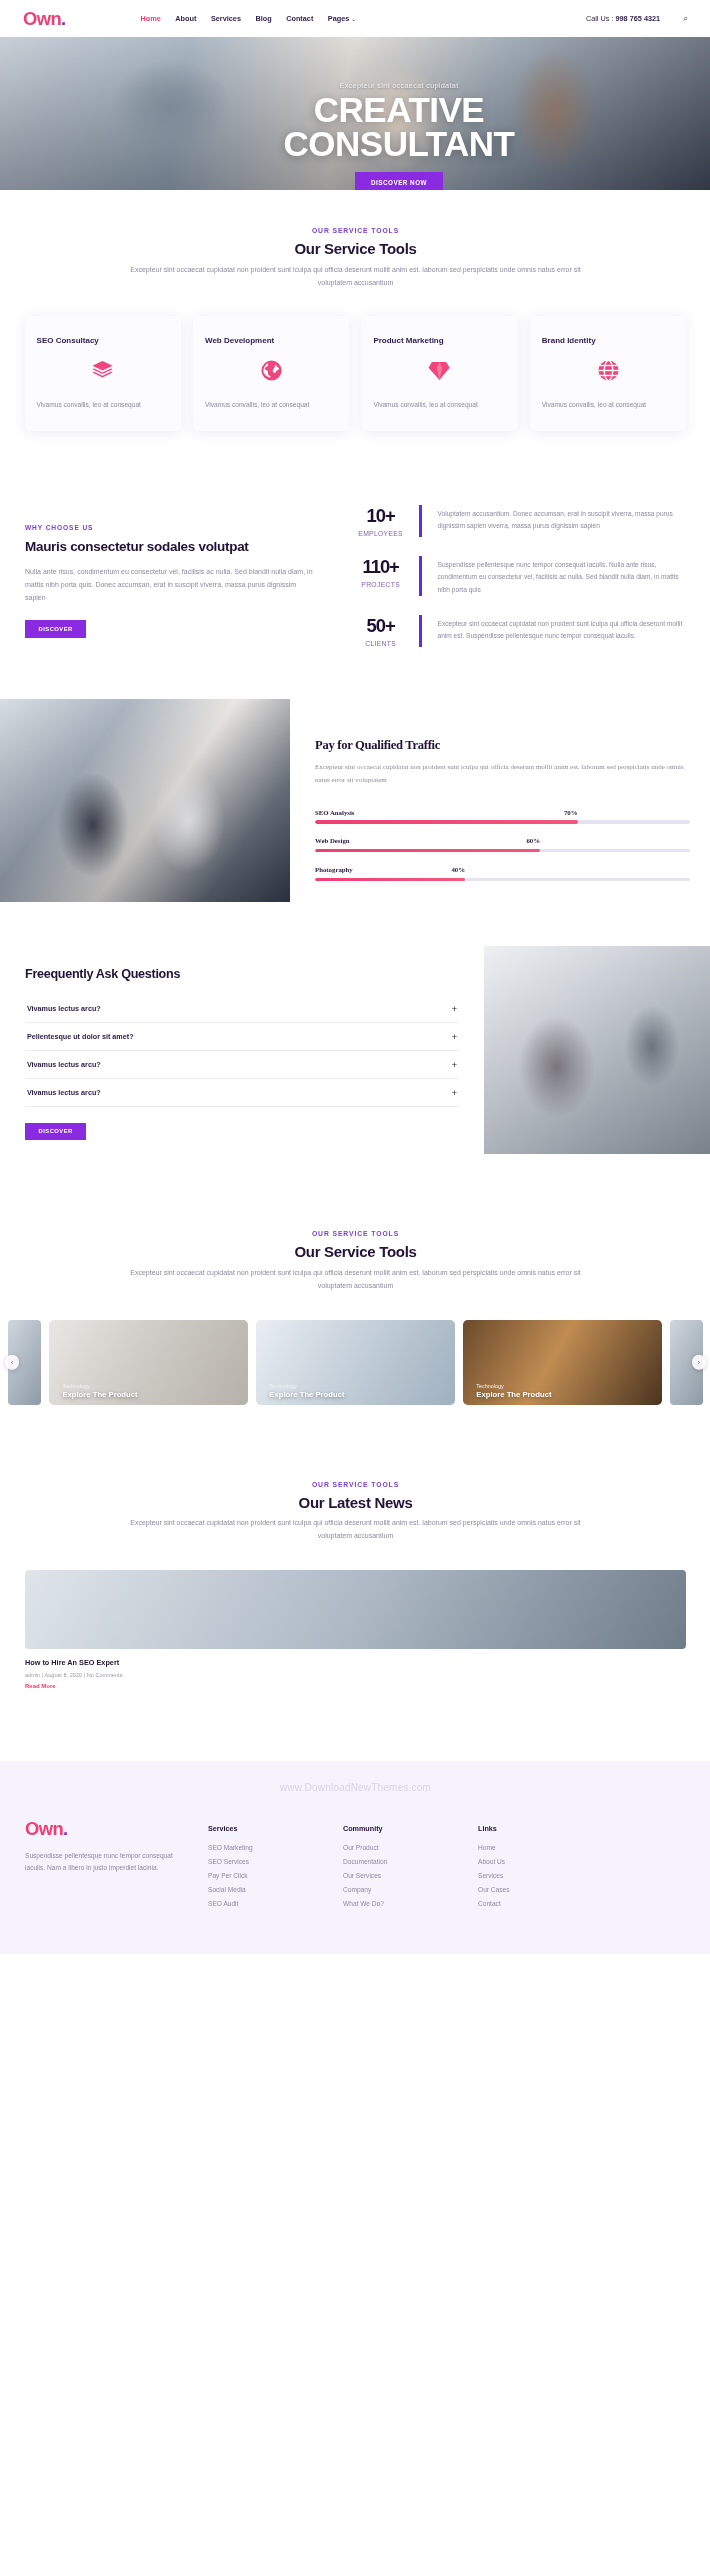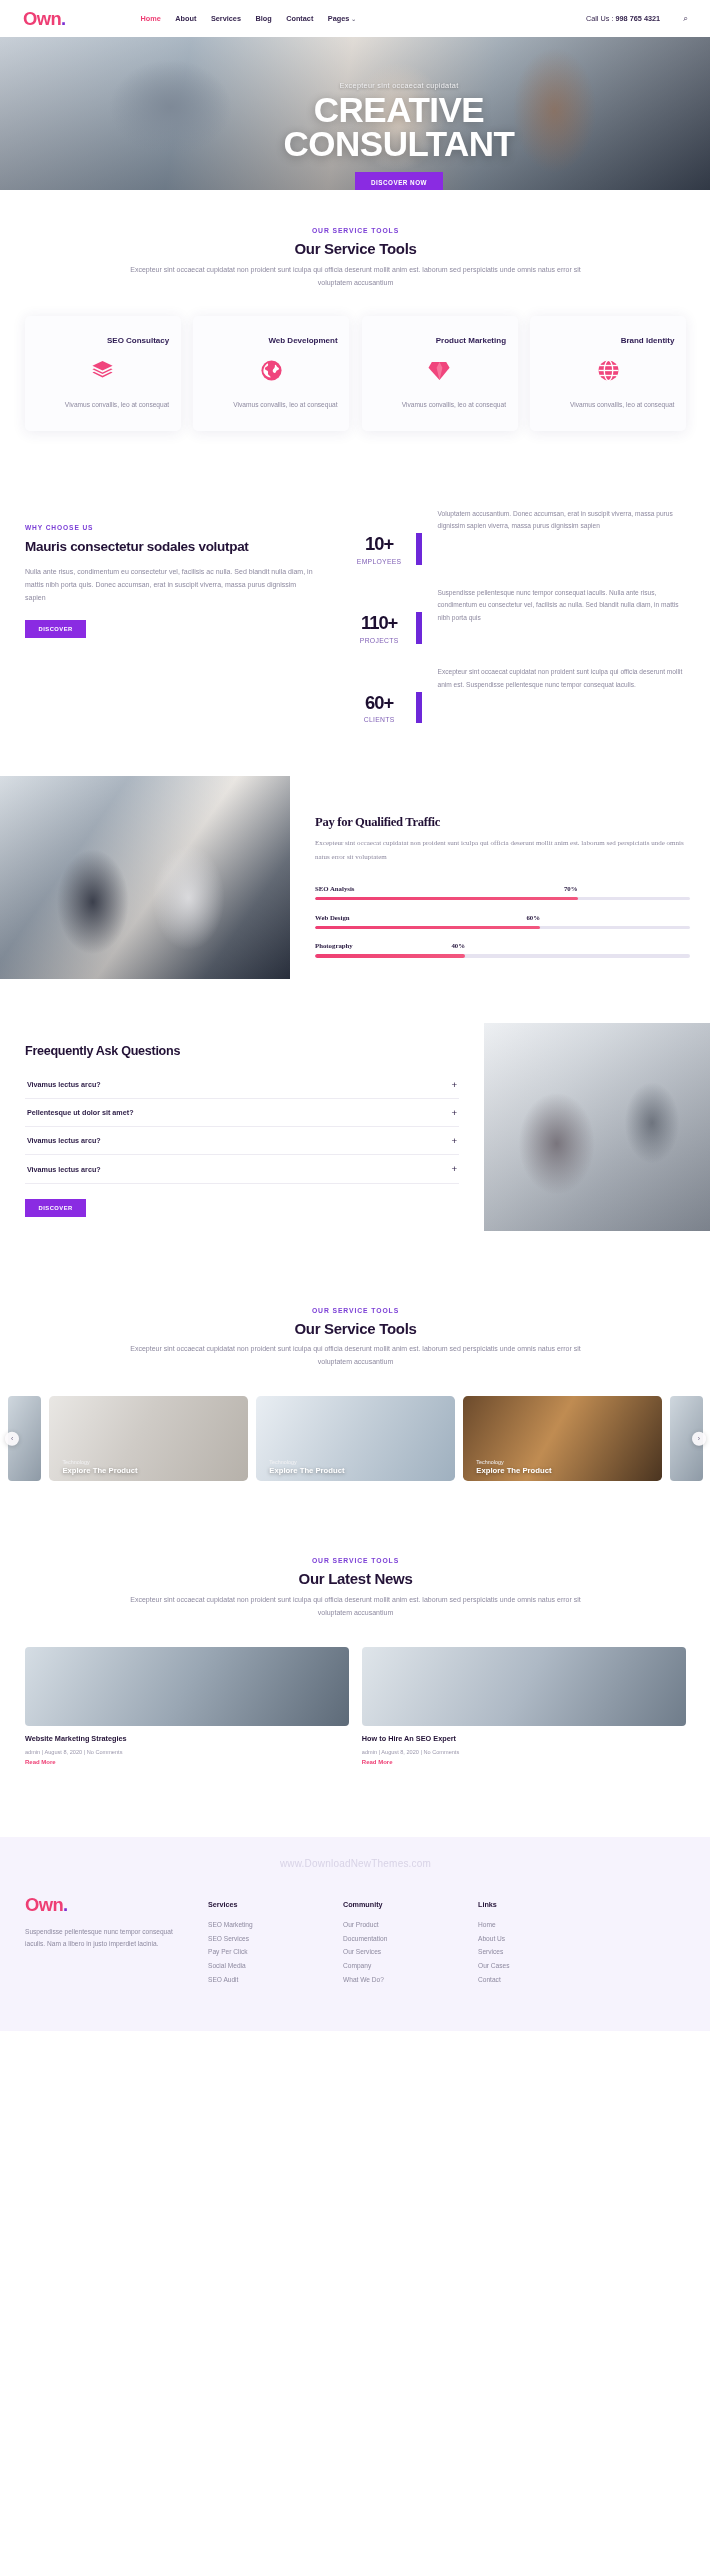--- a/index.html
+++ b/index.html
@@ -42,36 +42,36 @@
 
   
   .sec-kicker { text-align:center; font-size:6.8px; font-weight:bold; letter-spacing:0.9px; color:#7b3fd6; }
   .sec-title { text-align:center; font-size:15px; font-weight:bold; color:#241338; margin-top:5.8px; letter-spacing:-0.3px;}
   .sec-desc { text-align:center; font-size:7px; line-height:1.85; color:#8e8aa0; margin:6.8px auto 0; width:454px; }
 
   
   .services { padding:37px 0 29px; background:#fff; }
   .cards { display:flex; gap:12.6px; justify-content:center; margin-top:27px; padding:0 25px; }
   .card { flex:1; background:#fcfcfe; border-radius:4.8px; box-shadow:0 1.9px 13.5px rgba(60,40,110,.09);
-     padding:19.3px 11.6px 21px; text-align:right; cursor:pointer; }
+     padding:19.3px 11.6px 21px; text-align:left; cursor:pointer; }
   .card-title { font-size:8px; font-weight:bold; color:#2d1b52; }
   .card-ic { margin:13.5px auto 15.5px; width:25px; height:25px; display:flex; align-items:center; justify-content:center; color:#f0457d; }
   .card-txt { font-size:6.6px; line-height:1.75; color:#8e8aa0; }
 
   
   .why { display:flex; padding:41px 25px 33px; gap:37px; background:#fff; }
   .why-left { width:290px; padding-top:23px; }
   .why-kicker { font-size:6.6px; font-weight:bold; letter-spacing:0.9px; color:#7b3fd6; }
   .why-title { font-size:13.5px; font-weight:bold; color:#221136; margin-top:7.7px; line-height:1.25; letter-spacing:-0.3px;}
   .why-txt { font-size:7px; line-height:1.9; color:#8e8aa0; margin-top:8.7px; }
   .why-btn { display:inline-block; margin-top:15.5px; background:#8a2be2; color:#fff; font-size:5.8px;
       font-weight:bold; letter-spacing:0.5px; padding:5.8px 13.5px; cursor:pointer; }
   .stats { flex:1; padding-top:3.9px; }
   .stat { display:flex; gap:15.5px; margin-bottom:19.3px; }
-  .stat-num-wrap { width:70px; text-align:center; border-right:6px solid #6d28d9; padding-right:9.7px;margin-top:28px; }
+  .stat-num-wrap { width:70px; text-align:center; border-right:3px solid #6d28d9; padding-right:9.7px; }
   .stat-num { font-size:18.4px; font-weight:bold; color:#1d0f31; letter-spacing:-1px; }
   .stat-lbl { font-size:6.8px; color:#7f5fb5; margin-top:2.9px; letter-spacing:0.3px; }
   .stat-txt { flex:1; font-size:6.6px; line-height:1.85; color:#8e8aa0; padding-top:2.9px; }
 
   
   .traffic { display:flex; align-items:stretch;font-family:Liberation Serif, serif; }
   .traffic-img { width:290px; height:203px; position:relative; overflow:hidden;
      background:linear-gradient(125deg,#cfd6dd 0%,#9aa6b3 30%,#e6e2dd 55%,#5c6470 80%,#2c3341 100%); }
   .traffic-img:before{content:"";position:absolute;inset:0;
      background:
@@ -249,21 +249,21 @@
     </div>
     <div class="stat">
       <div class="stat-num-wrap">
         <div class="stat-num">110+</div>
         <div class="stat-lbl">PROJECTS</div>
       </div>
       <div class="stat-txt">Suspendisse pellentesque nunc tempor consequat iaculis. Nulla ante risus, condimentum eu consectetur vel, facilisis ac nulla. Sed blandit nulla diam, in mattis nibh porta quis</div>
     </div>
     <div class="stat">
       <div class="stat-num-wrap">
-        <div class="stat-num">60+</div>
+        <div class="stat-num">50+</div>
         <div class="stat-lbl">CLIENTS</div>
       </div>
       <div class="stat-txt">Excepteur sint occaecat cupidatat non proident sunt iculpa qui officia deserunt mollit anim est. Suspendisse pellentesque nunc tempor consequat iaculis.</div>
     </div>
   </div>
 </div>
 
 <div class="traffic">
   <div class="traffic-img"></div>
   <div class="traffic-right">
@@ -354,26 +354,20 @@
     <div class="arrow right">›</div>
   </div>
 </div>
 
 <div class="news-sec">
   <div class="sec-kicker">OUR SERVICE TOOLS</div>
   <div class="sec-title">Our Latest News</div>
   <div class="sec-desc">Excepteur sint occaecat cupidatat non proident sunt iculpa qui officia deserunt mollit anim est. laborum sed perspiciatis unde omnis natus error sit voluptatem accusantium</div>
   <div class="news-grid">
     <div class="news">
-      <div class="news-img nw1"></div>
-      <div class="news-title">Website Marketing Strategies</div>
-      <div class="news-meta">admin | August 8, 2020 | No Comments</div>
-      <div class="news-more">Read More</div>
-    </div>
-    <div class="news">
       <div class="news-img nw3"></div>
       <div class="news-title">How to Hire An SEO Expert</div>
       <div class="news-meta">admin | August 8, 2020 | No Comments</div>
       <div class="news-more">Read More</div>
     </div>
   </div>
 </div>
 
 <div class="footer">
   <div class="wm">www.DownloadNewThemes.com</div>

